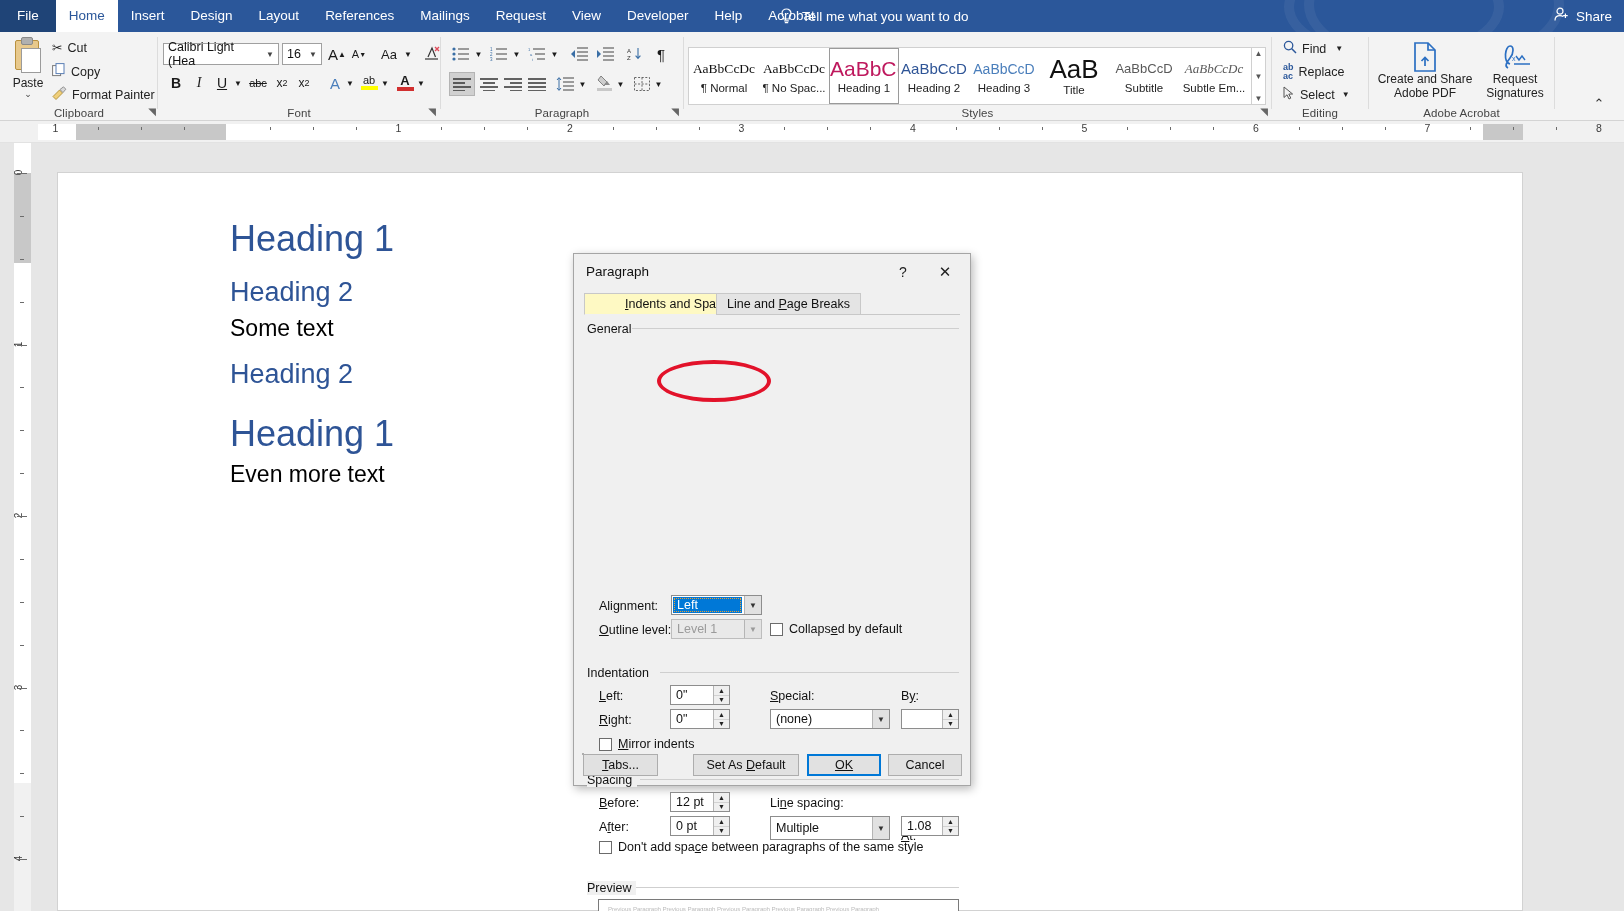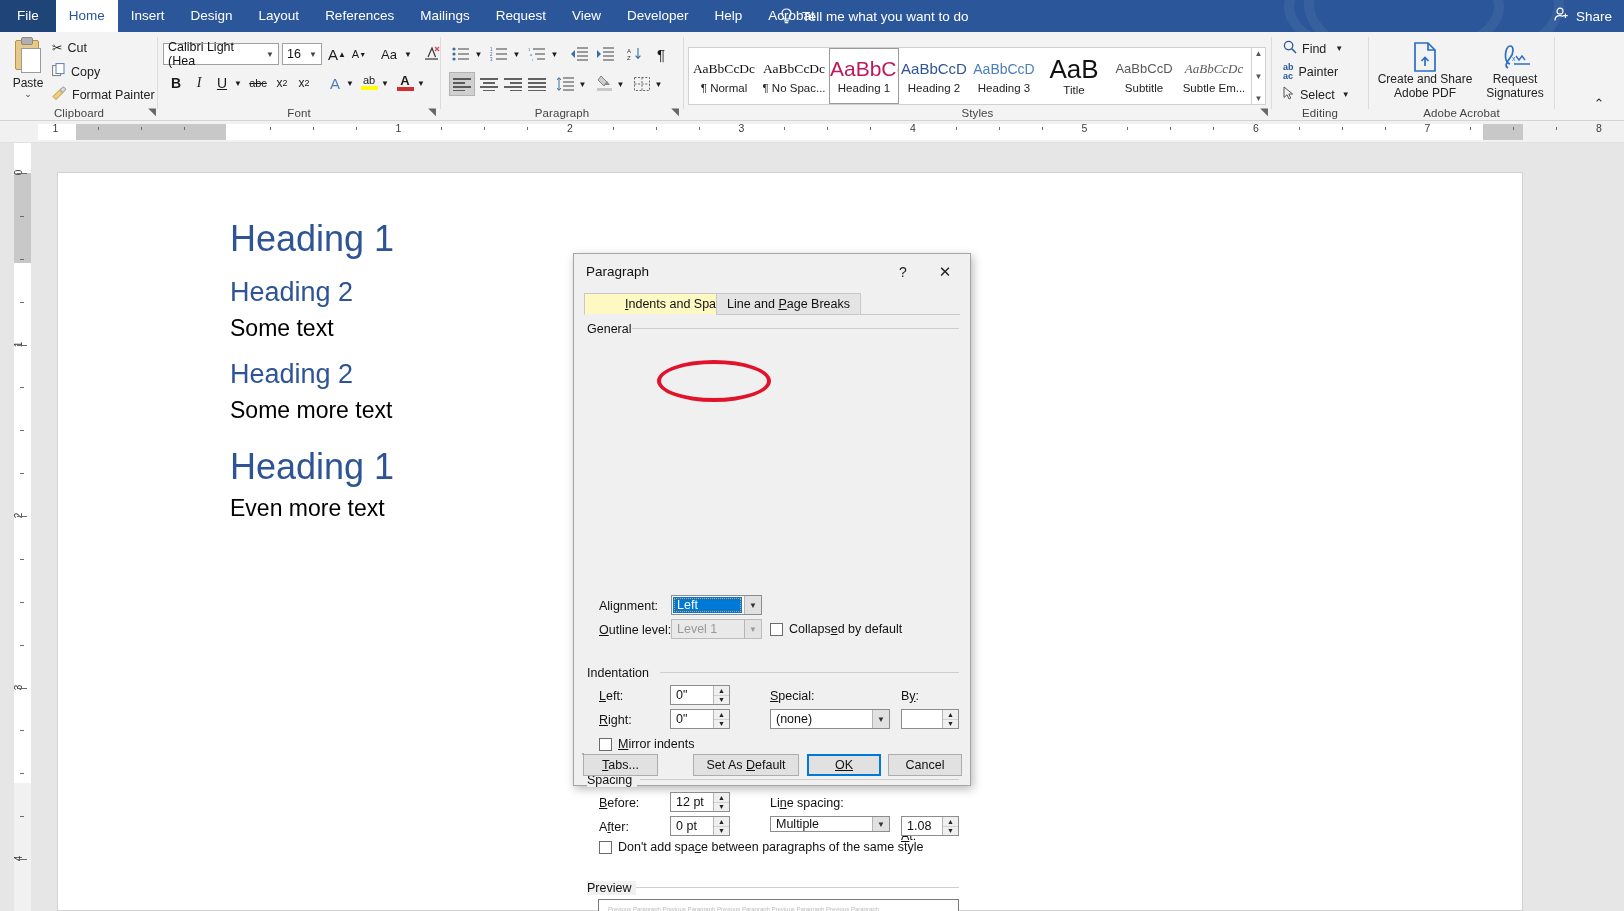--- a/index.html
+++ b/index.html
@@ -547,21 +547,21 @@
         <svg width="14" height="14" viewBox="0 0 14 14">
               <circle cx="5.6" cy="5.6" r="4.2" fill="none" stroke="#2b579a" stroke-width="1.3"></circle>
               <path d="M8.8 8.8 L13 13" stroke="#2b579a" stroke-width="1.5"></path>
             </svg>
       </span>
       <span>Find</span>
       <span style="font-size:8px;margin-left:4px;">▼</span>
     </div>
     <div class="btn-h" style="left:11px; top:31px;">
       <span style="font-size:9px; color:#2b579a; font-weight:bold; line-height:9px;">ab<br>ac</span>
-      <span>Painter</span>
+      <span>Replace</span>
     </div>
     <div class="btn-h" style="left:11px; top:54px;">
       <span>
         <svg width="12" height="14" viewBox="0 0 12 14">
               <path d="M1 1 L1 11.5 L4 8.8 L6 13 L7.8 12.1 L5.8 8.1 L9.6 8 Z" fill="none" stroke="#555" stroke-width="1"></path>
             </svg>
       </span>
       <span>Select</span>
       <span style="font-size:8px;margin-left:2px;">▼</span>
     </div>
@@ -682,21 +682,20 @@
       </div>
 </div>
 
 <div class="doc-area">
   <div class="page">
     <div class="doc-body">
       <div class="h1 first">Heading 1</div>
       <div class="h2">Heading 2</div>
       <div class="para">Some text</div>
       <div class="h2">Heading 2</div>
-      <div class="para">Some more text</div>
       <div class="h1">Heading 1</div>
       <div class="para">Even more text</div>
     </div>
   </div>
 </div>
 
 <div class="dlg">
   <div class="dlg-title">Paragraph</div>
   <div class="dlg-help">?</div>
   <div class="dlg-close">✕</div>
@@ -785,21 +784,21 @@
   <div class="fld-label" style="left:25px; top:566px;">A<u>f</u>ter:</div>
   <div class="input" style="left:96px; top:562px; width:60px; height:20px;">
     <span>0 pt</span>
     <span class="spin" style="right:0;">
           <div>▲</div>
           <div>▼</div>
         </span>
   </div>
 
   <div class="fld-label" style="left:196px; top:542px;">Li<u>n</u>e spacing:</div>
-  <div class="input" style="left:196px; top:562px; width:120px; height:16px;">
+  <div class="input" style="left:196px; top:562px; width:120px; height:24px;">
     <span>Multiple</span>
     <span class="dd-arrow" style="right:0;">▼</span>
   </div>
 
   <div class="fld-label" style="left:327px; top:542px;margin-top:33px;"><u>A</u>t:</div>
   <div class="input" style="left:327px; top:562px; width:58px; height:20px;">
     <span>1.08</span>
     <span class="spin" style="right:0;">
           <div>▲</div>
           <div>▼</div>

